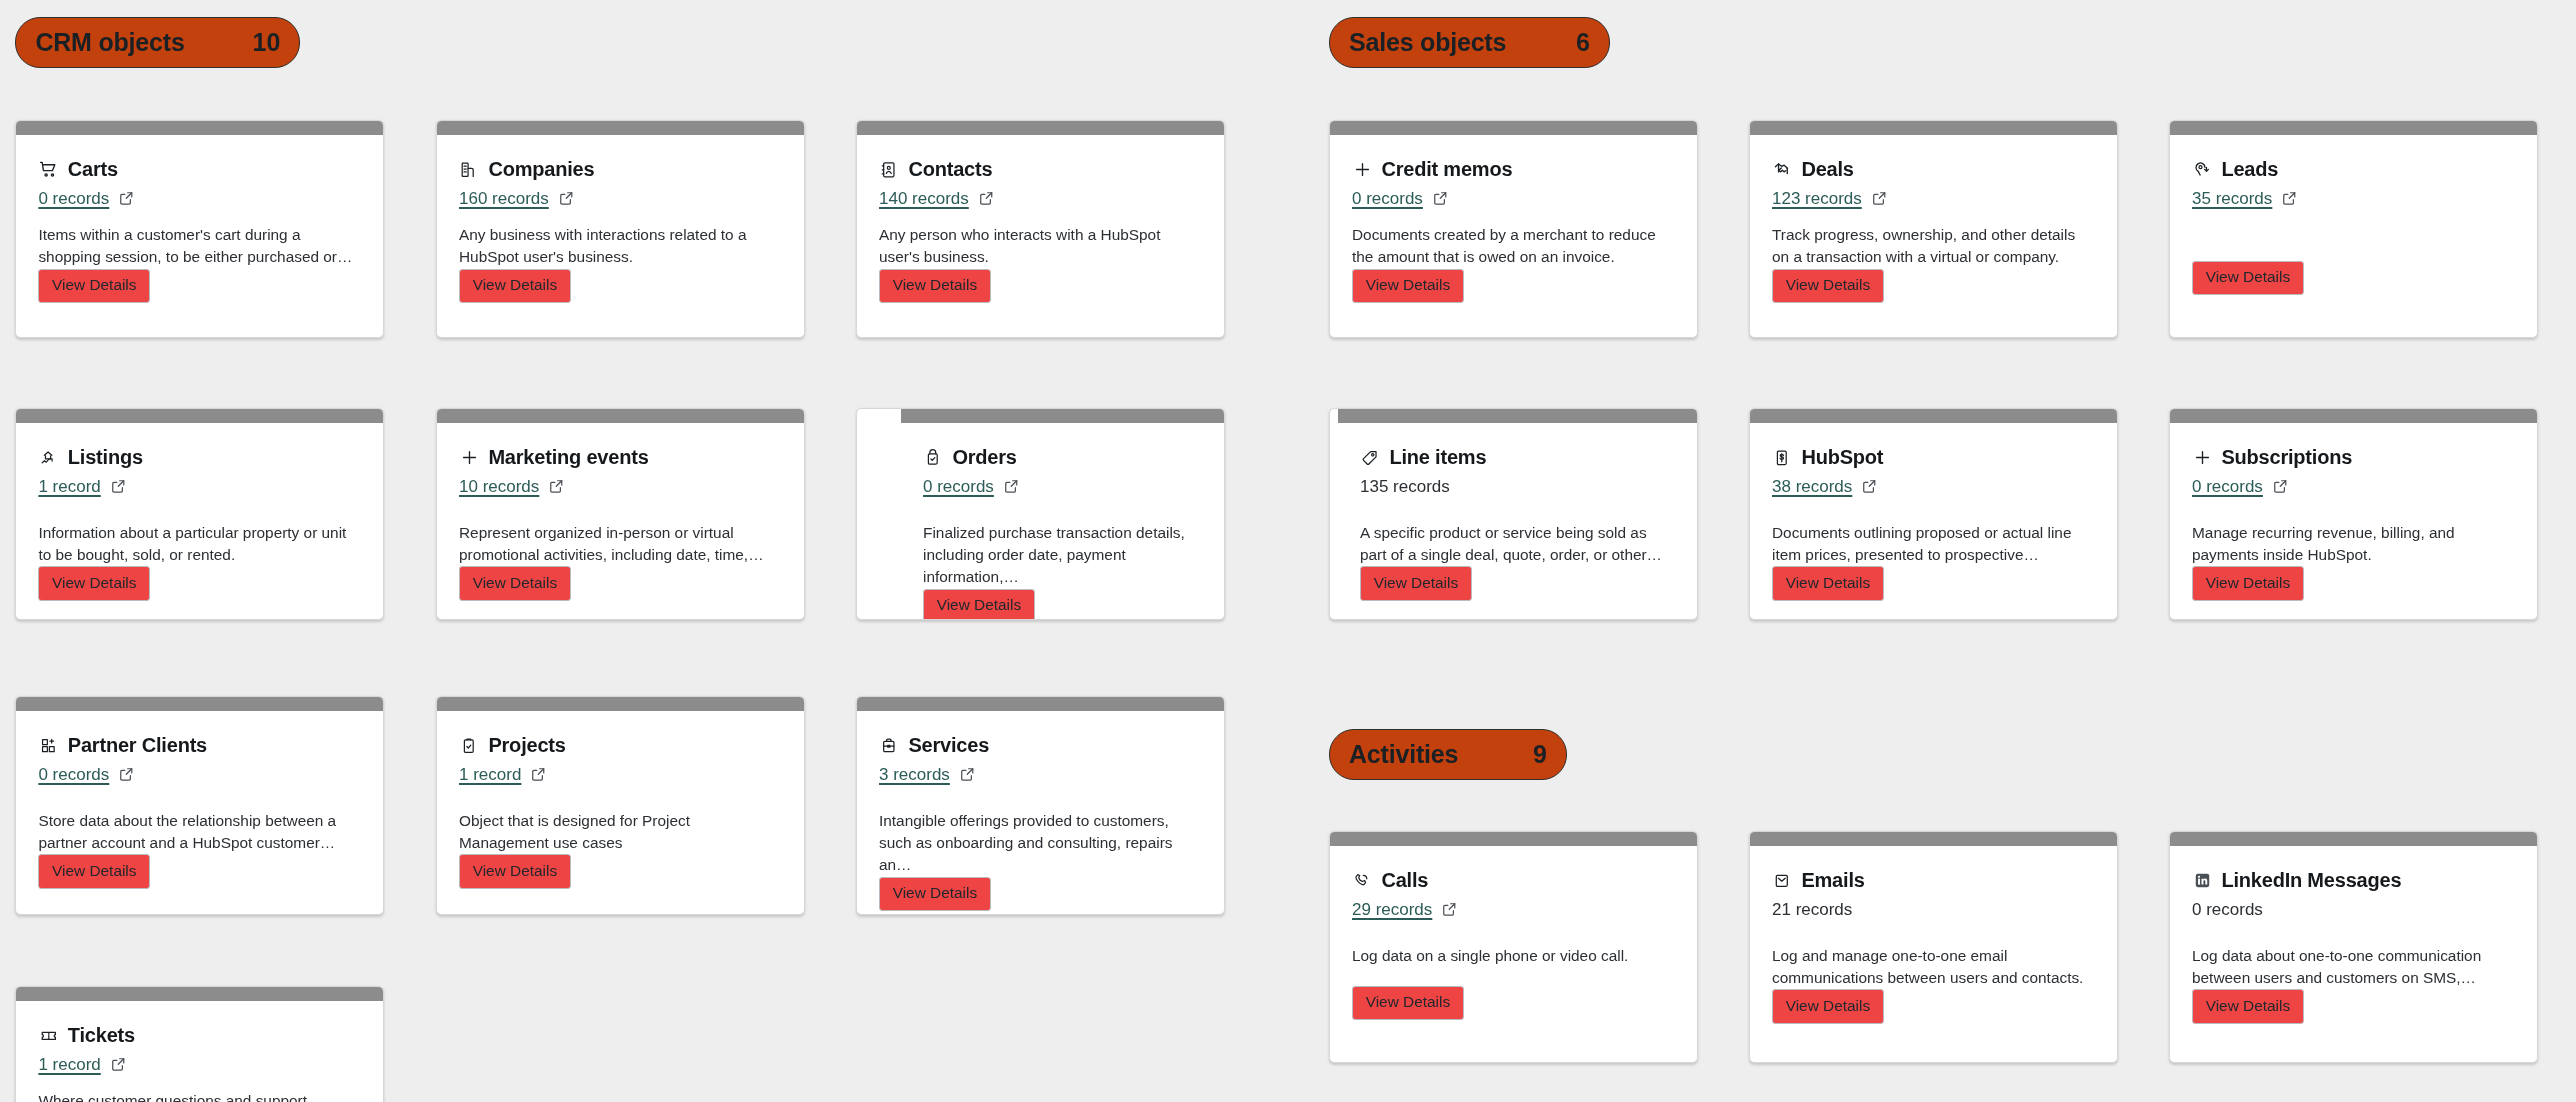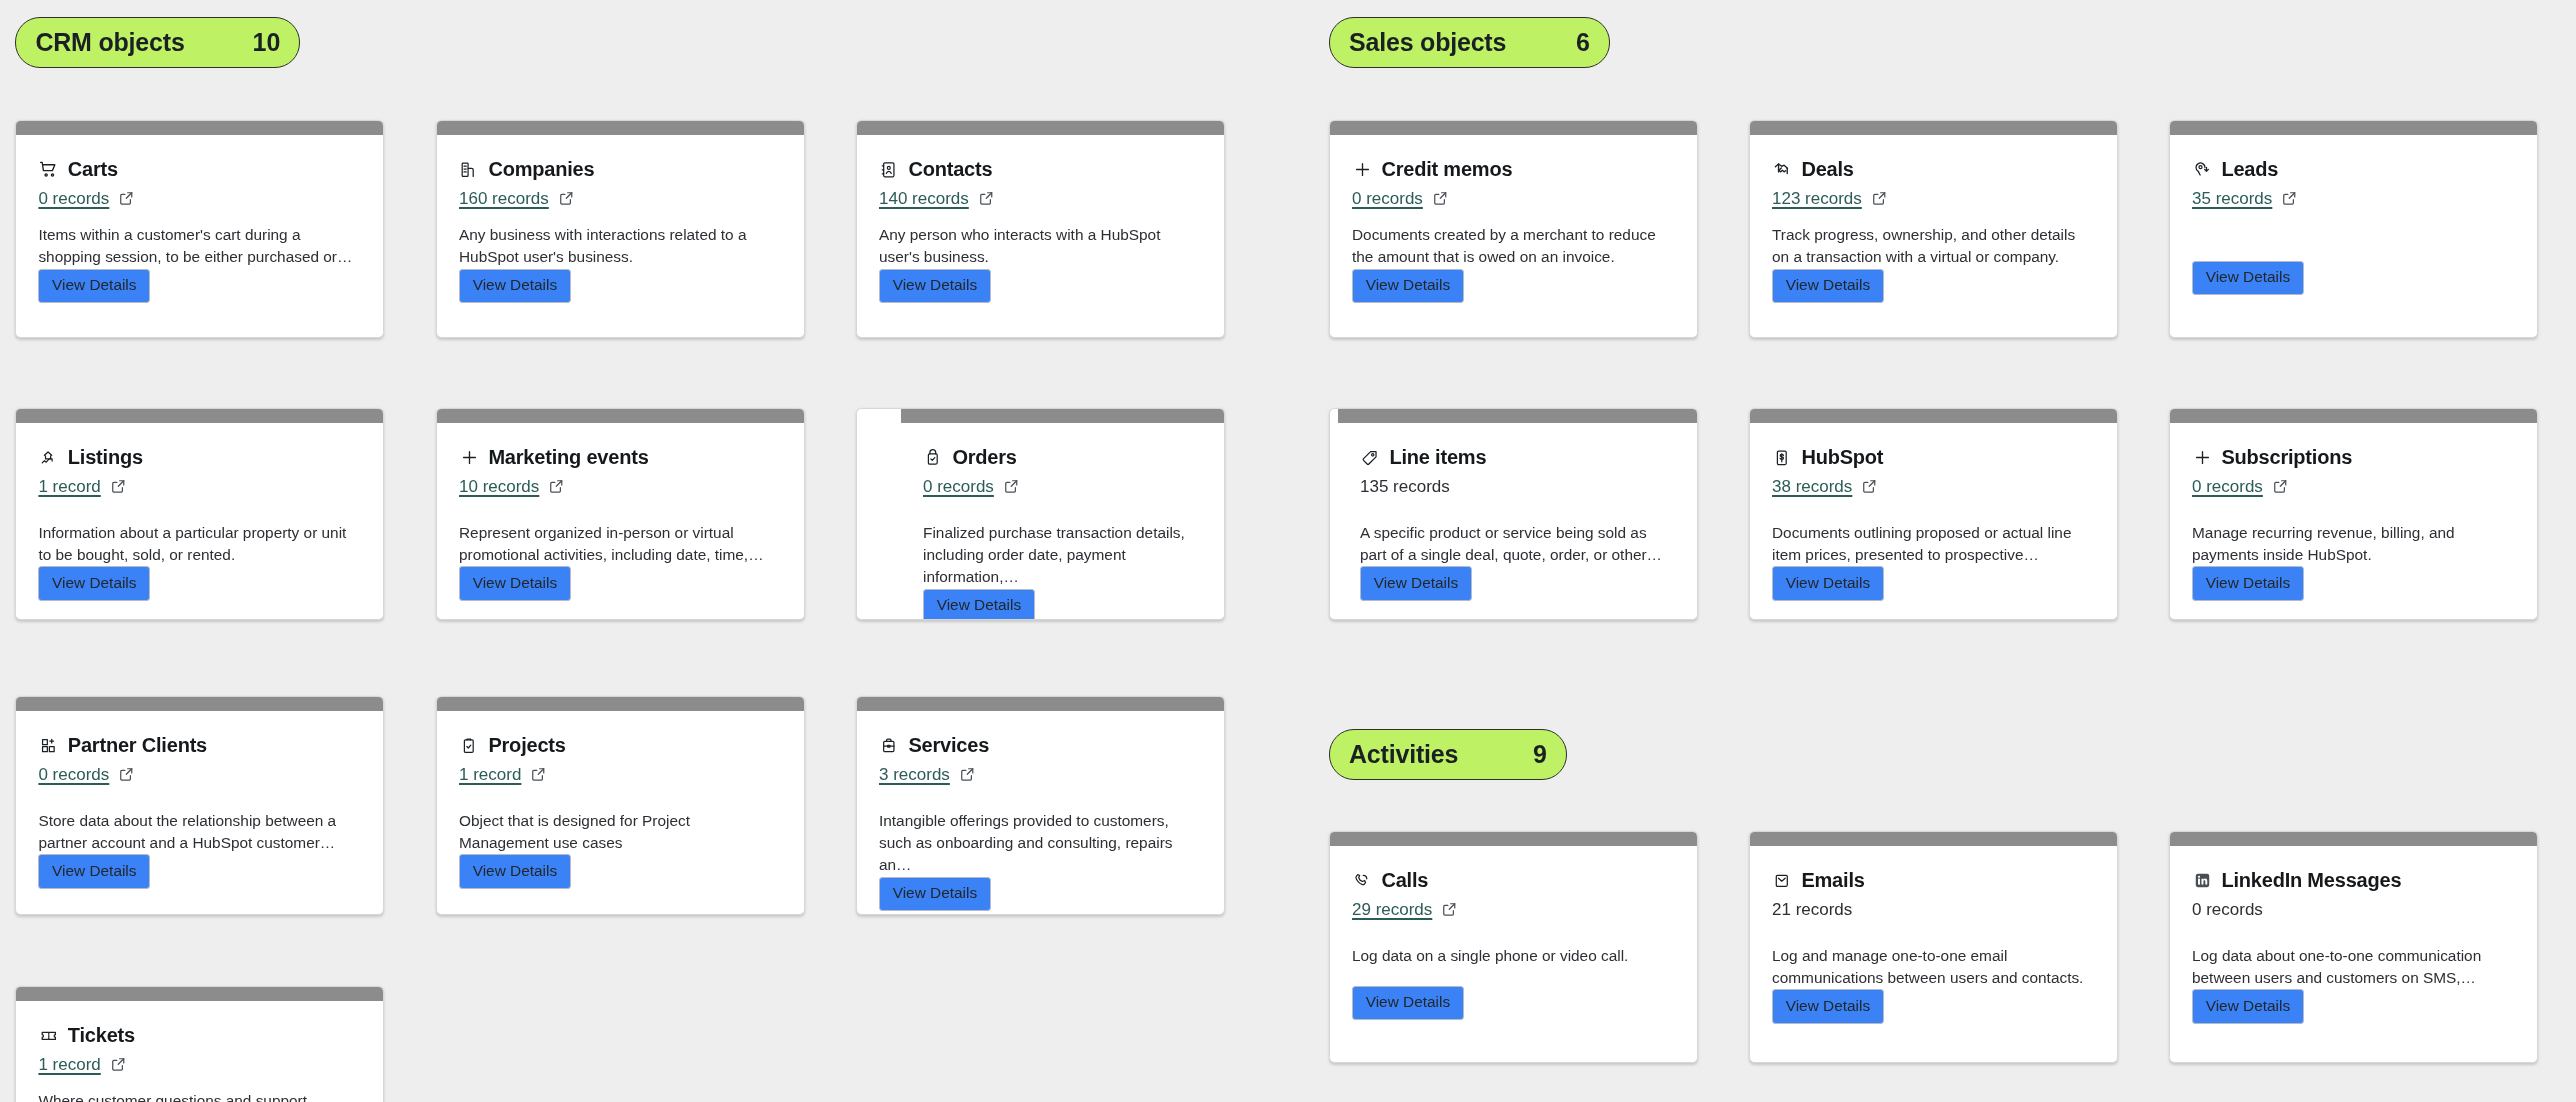--- a/index.html
+++ b/index.html
@@ -16,21 +16,21 @@
     height: 1103px;
     background: #eeeeee;
   }
 
   
   .pill {
     position: absolute;
     height: 51px;
     border: 1.7px solid #2f2f2f;
     border-radius: 25px;
-    background: #bef264;
+    background: #c2410c;
     display: flex;
     align-items: center;
     padding: 0 19px;
     gap: 41px;
   }
   .pill-label {
     font-size: 25px;
     font-weight: bold;
     color: #1b2024;
     letter-spacing: -0.2px;
@@ -128,21 +128,21 @@
     max-width: 325px;
   }
   .card-desc.wide-gap { margin-top: 24px; }
 
   .view-btn {
     margin-top: auto;
     margin-bottom: 21px;
     align-self: flex-start;
     border: 1.1px solid #b7bcc2;
     border-radius: 3.3px;
-    background: #3b82f6;
+    background: #ef4444;
     color: #21272c;
     font-family: "Liberation Sans", sans-serif;
     font-size: 15.4px;
     padding: 6.6px 12.7px 7.7px 12.7px;
     cursor: pointer;
     white-space: nowrap;
   }
   .view-btn-holder {
     margin-top: auto;
     padding-bottom: 21px;

